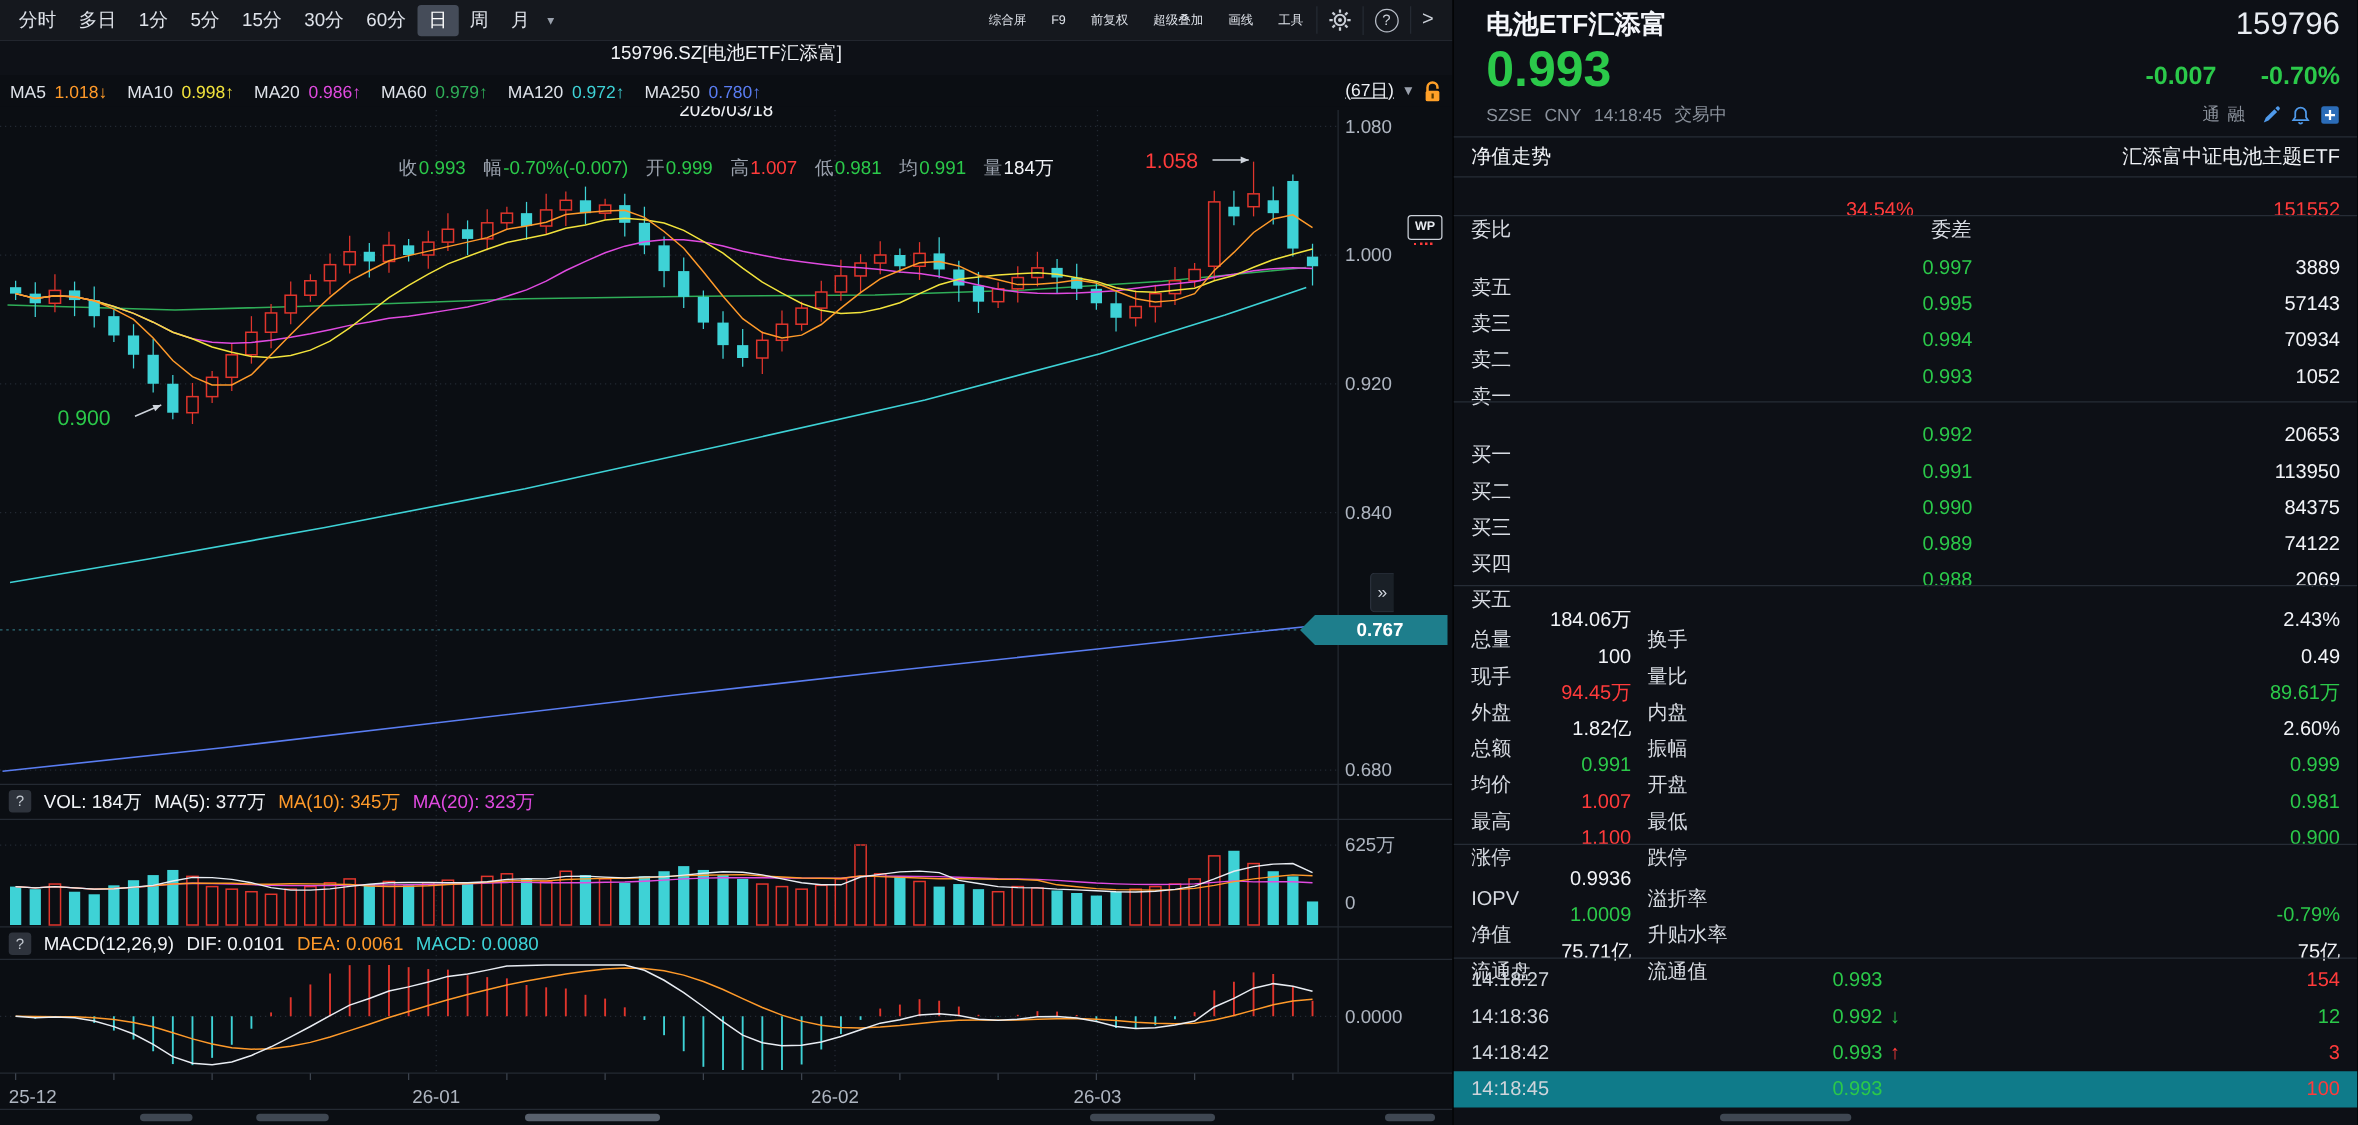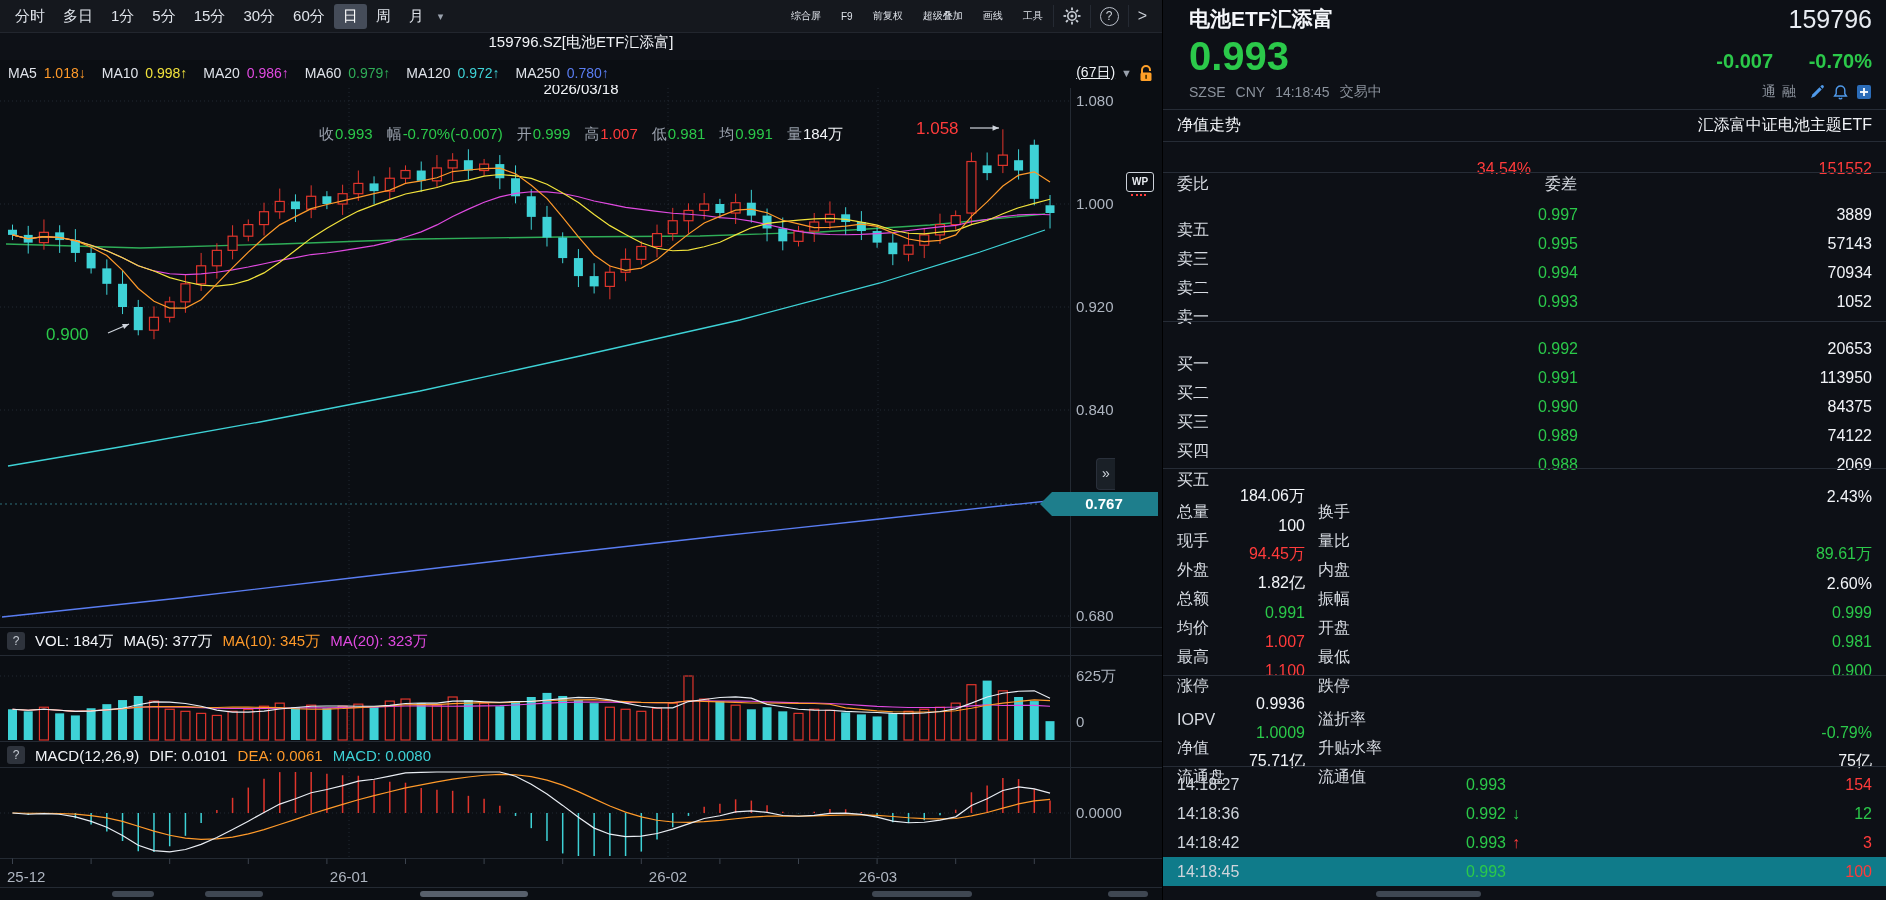--- a/index.html
+++ b/index.html
@@ -626,20 +626,21 @@
           <span class="rt" style="color: rgb(242, 244, 248);">184.06万</span>
           <span></span>
           <span class="lab2" style="padding-left: 4px;">换手</span>
           <span class="rt" style="color: rgb(242, 244, 248);">2.43%</span>
         </div>
         <div class="rp-row stat-row">
           <span class="lab2">现手</span>
           <span class="rt" style="color: rgb(242, 244, 248);">100</span>
           <span></span>
           <span class="lab2" style="padding-left: 4px;">量比</span>
+          <span class="rt" style="color: rgb(242, 244, 248);">0.49</span>
         </div>
         <div class="rp-row stat-row">
           <span class="lab2">外盘</span>
           <span class="rt" style="color: rgb(255, 59, 59);">94.45万</span>
           <span></span>
           <span class="lab2" style="padding-left: 4px;">内盘</span>
           <span class="rt" style="color: rgb(43, 201, 74);">89.61万</span>
         </div>
         <div class="rp-row stat-row">
           <span class="lab2">总额</span>

